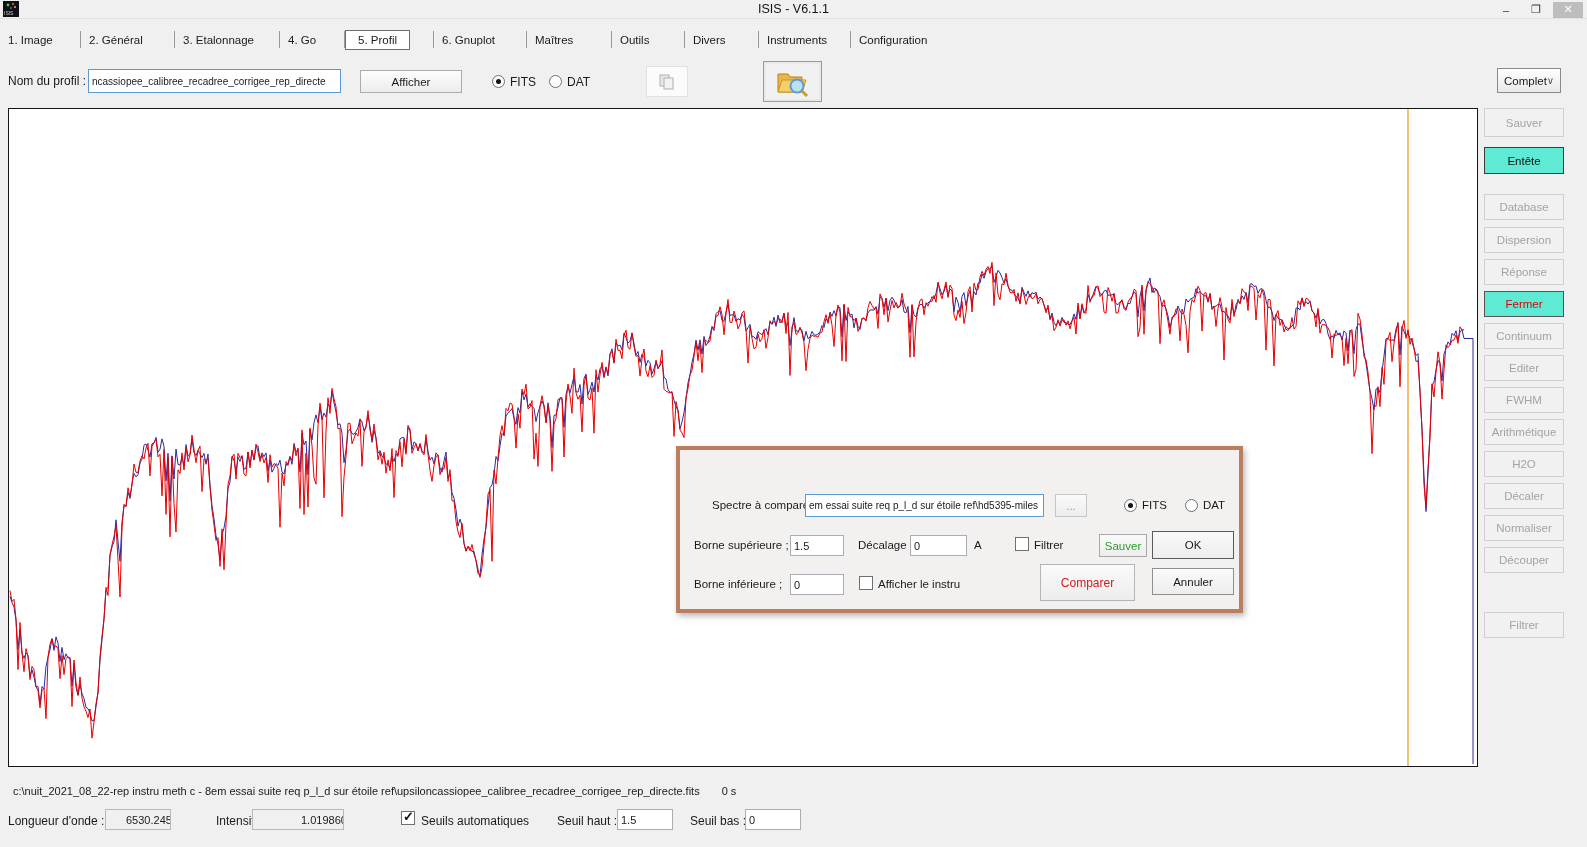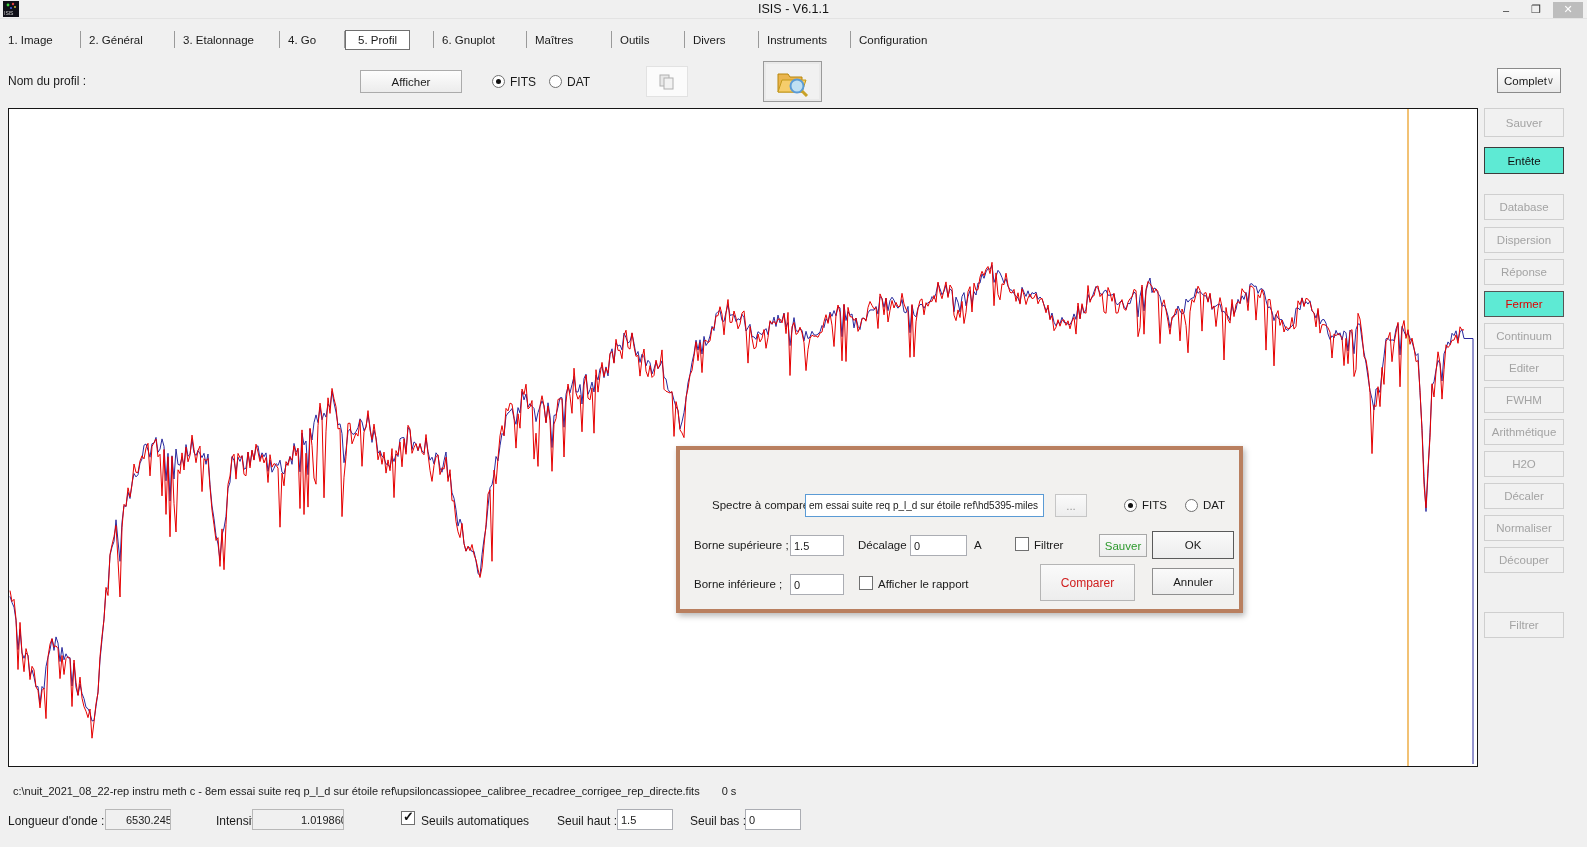--- a/index.html
+++ b/index.html
@@ -118,20 +118,21 @@
     <div class="tab" style="width:91px">
         <span class="tab-inner">Instruments</span>
       </div>
     <div class="tabsep"></div>
     <div class="tab" style="width:100px">
         <span class="tab-inner">Configuration</span>
       </div>
   </div>
 
   <div class="lbl" style="left:8px; top:74px;">Nom du profil :</div>
+  <div class="tbox focus" style="left:88px; top:69px; width:253px; height:24px;">ncassiopee_calibree_recadree_corrigee_rep_directe</div>
   <div class="btn" style="left:360px; top:70px; width:102px; height:23px;">Afficher</div>
   <div class="radio sel" style="left:492px; top:75px;"></div>
   <div class="lbl" style="left:510px; top:75px;">FITS</div>
   <div class="radio" style="left:549px; top:75px;"></div>
   <div class="lbl" style="left:567px; top:75px;">DAT</div>
 
   <div class="iconbtn copy-btn">
     <svg width="20" height="20" viewBox="0 0 20 20">
       <rect x="3" y="3" width="9" height="11" fill="#e8e8e8" stroke="#b0b0b0"></rect>
       <rect x="7" y="6" width="9" height="11" fill="#f2f2f2" stroke="#b0b0b0"></rect>
@@ -191,21 +192,21 @@
     <div class="tbox" style="left:230px; top:85px; width:57px; height:21px; font-size:11px;">0</div>
     <div class="lbl" style="left:294px; top:89px;">A</div>
     <div class="check" style="left:335px; top:87px;"></div>
     <div class="lbl" style="left:354px; top:89px;">Filtrer</div>
     <div class="dlg-btn green" style="left:419px; top:84px; width:48px; height:23px;">Sauver</div>
     <div class="dlg-btn" style="left:472px; top:81px; width:82px; height:28px; border-color:#5a5a5a;">OK</div>
 
     <div class="lbl" style="left:14px; top:128px;">Borne inférieure ;</div>
     <div class="tbox" style="left:110px; top:124px; width:54px; height:21px; font-size:11px;">0</div>
     <div class="check" style="left:179px; top:126px;"></div>
-    <div class="lbl" style="left:198px; top:128px;">Afficher le rapport</div>
+    <div class="lbl" style="left:198px; top:128px;">Afficher le instru</div>
     <div class="dlg-btn red" style="left:360px; top:114px; width:95px; height:37px;">Comparer</div>
     <div class="dlg-btn" style="left:472px; top:118px; width:82px; height:27px;">Annuler</div>
   </div>
 
   <div class="statusline">
     <span>c:\nuit_2021_08_22-rep instru meth c - 8em essai suite req p_l_d sur étoile ref\upsiloncassiopee_calibree_recadree_corrigee_rep_directe.fits</span><span class="secs">0 s</span>
   </div>
 
   <div class="lbl" style="left:8px; top:814px;">Longueur d'onde :</div>
   <div class="tbox gray" style="left:105px; top:809px; width:66px; height:21px;padding-left:20px;">6530.245</div>

